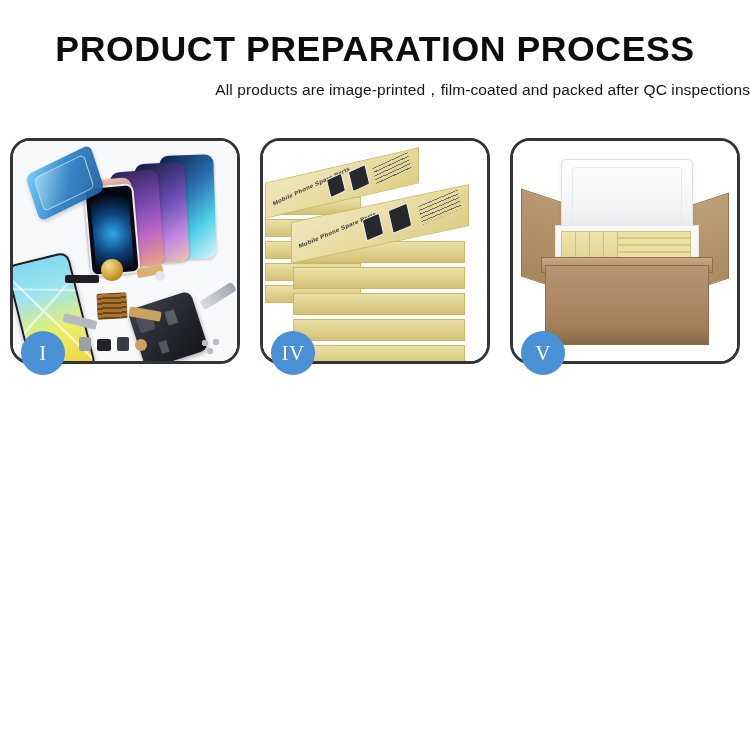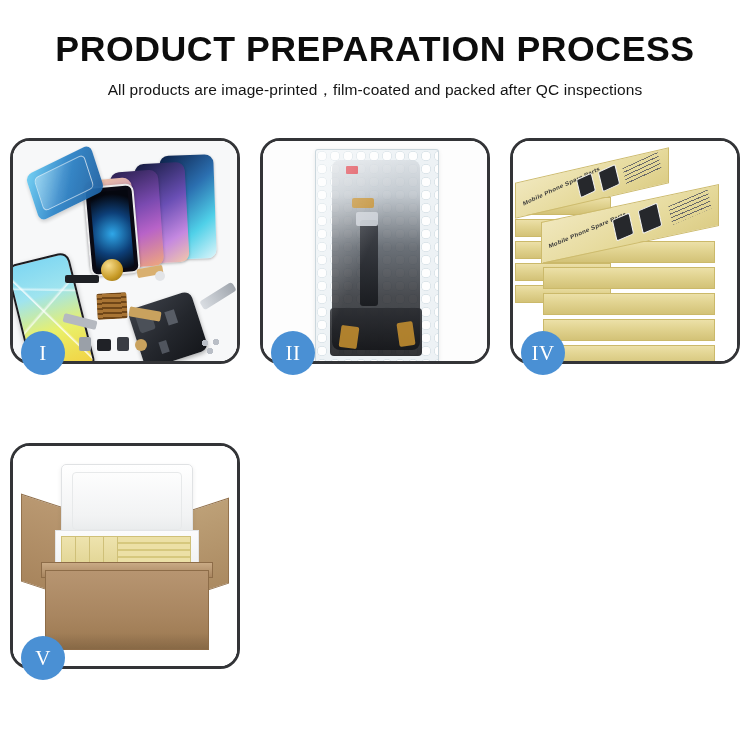--- a/index.html
+++ b/index.html
@@ -39,20 +39,21 @@
     transform: scaleX(1.02);
   }
   .page-subtitle {
     font-family: "Liberation Sans", sans-serif;
     font-size: 15.5px;
     font-weight: 400;
     color: #141414;
     margin: 12px 0 0 0;
     line-height: 1.2;
     letter-spacing: 0.1px;
+    text-align: right;
   }
 
   
   .grid {
     position: absolute;
     top: 138px;
     left: 10px;
     width: 730px;
     display: grid;
     grid-template-columns: repeat(3, 230px);
@@ -456,36 +457,20 @@
         <div class="tiny-part tp2"></div>
         <div class="tiny-part tp3"></div>
         <div class="tiny-part tp4"></div>
         <div class="tiny-part tp5"></div>
         <div class="screws"></div>
         <div class="tool"></div>
       </div>
       <div class="badge">I</div>
     </div>
 
-    <div class="panel">
-      <div class="panel-inner">
-        <div class="p2-bg"></div>
-        <div class="bubble-bag">
-          <div class="lcd-in-bag"></div>
-          <div class="lcd-base"></div>
-          <div class="lcd-ribbon"></div>
-          <div class="lcd-conn"></div>
-          <div class="lcd-gold1"></div>
-          <div class="lcd-gold2"></div>
-          <div class="lcd-gold3"></div>
-          <div class="lcd-redtag"></div>
-        </div>
-      </div>
-      <div class="badge">II</div>
-    </div>
 
 
     <div class="panel">
       <div class="panel-inner">
         <div class="p4-bg"></div>
 
         <div class="stackbox" style="left:2px; top:56px; width:94px; height:16px;"></div>
         <div class="stackbox" style="left:2px; top:78px; width:94px; height:16px;"></div>
         <div class="stackbox" style="left:2px; top:100px; width:94px; height:16px;"></div>
         <div class="stackbox" style="left:2px; top:122px; width:94px; height:16px;"></div>

